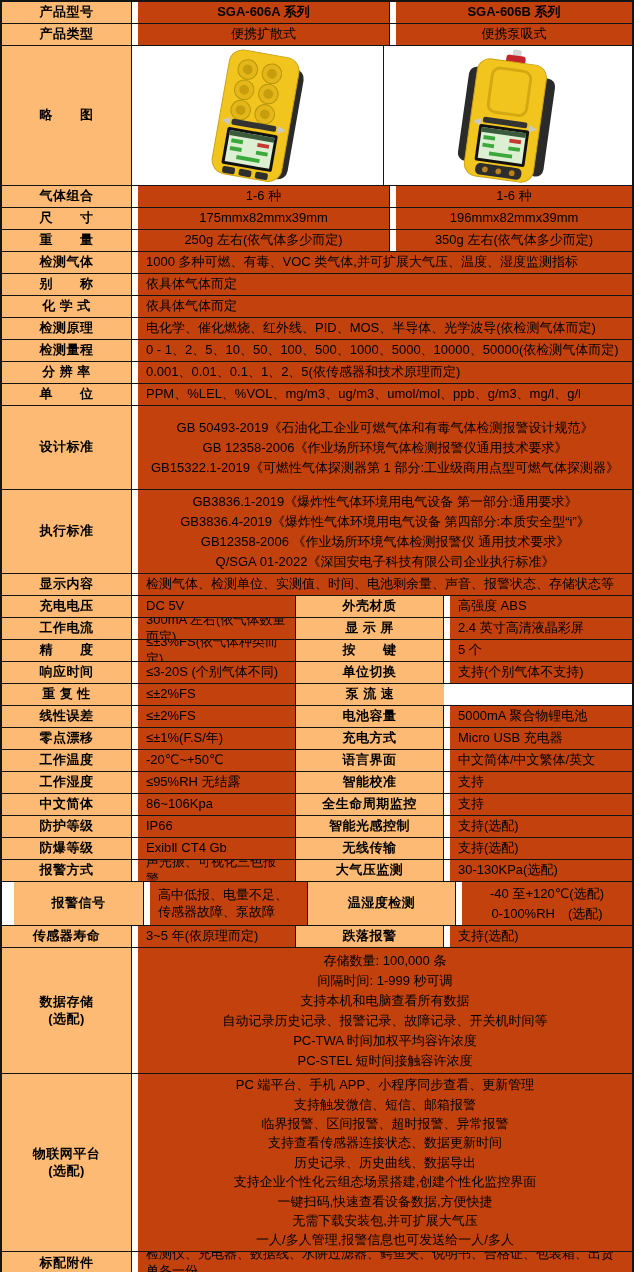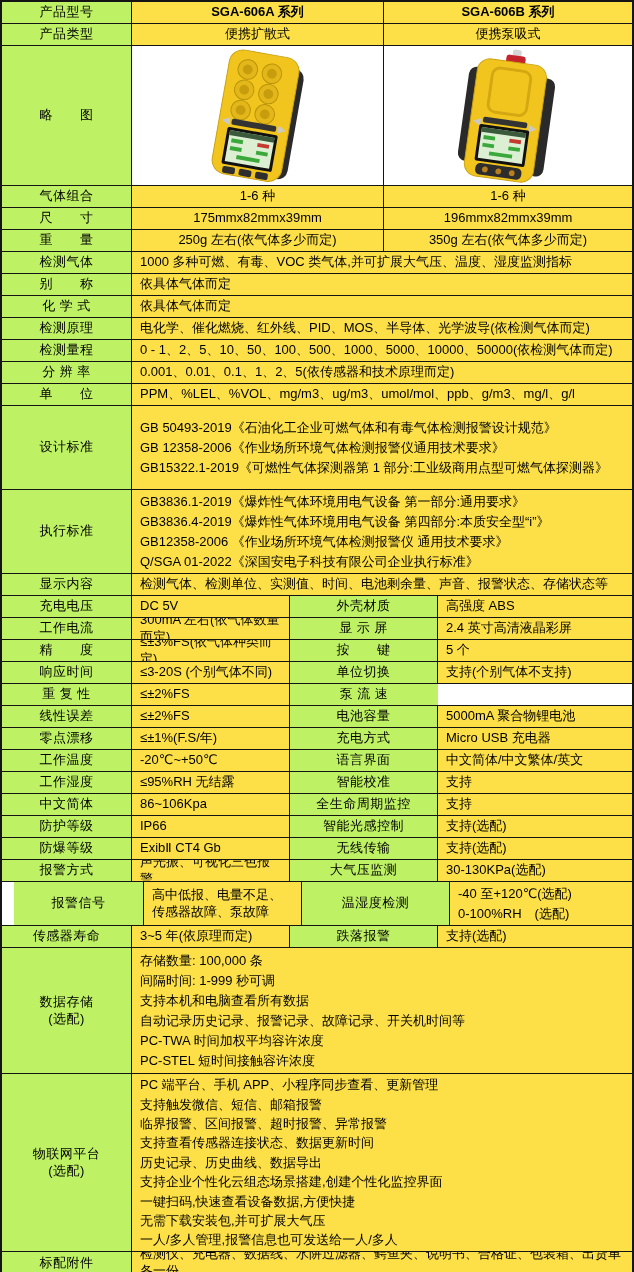--- a/index.html
+++ b/index.html
@@ -2,37 +2,37 @@
 <html><head>
 <meta charset="utf-8">
 <style>
   html,body{margin:0;padding:0;background:#ffffff;}
   body{font-family:"Liberation Sans","DejaVu Sans",sans-serif;color:#000;}
   .tbl{width:634px;box-sizing:border-box;border:2px solid #141414;}
   .row{display:flex;box-sizing:border-box;border-bottom:1px solid #141414;}
   .row:last-child{border-bottom:none;}
   .cell{box-sizing:border-box;border-right:1px solid #141414;display:flex;align-items:center;font-size:13px;line-height:1.3;overflow:hidden;}
   .cell:last-child{border-right:none;}
-  .lbl{background:#bef264;font-weight:normal;justify-content:center;text-align:center;flex-direction:column;letter-spacing:.5px;}
-  .val{background:#fde047;padding:0 8px;}
+  .lbl{background:#fdba74;font-weight:bold;justify-content:center;text-align:center;flex-direction:column;letter-spacing:.5px;}
+  .val{background:#c2410c;padding:0 8px;margin-left:6px;}
   .center{justify-content:center;padding:0 2px;text-align:center;}
   .bold{font-weight:bold;}
   .white{background:#ffffff;}
   .w130{width:130px;flex:none;}
   .w252{width:252px;flex:none;}
   .w175{width:158px;flex:none;}
   .w148{width:148px;flex:none;}
   .grow{flex:1;min-width:0;}
   .h22{height:22px;}
   .h140{height:140px;}
   .h84{height:84px;}
   .h44{height:44px;padding-left:12px;}
   .h126{height:126px;}
   .h178{height:178px;}
-  .multi{flex-direction:column;align-items:flex-start;justify-content:center;padding:2px 8px;}
+  .multi{flex-direction:column;align-items:center;justify-content:center;padding:2px 8px;}
   .multi div{line-height:20px;white-space:nowrap;}
   .multi.tight div{line-height:19.4px;}
   .wrap{flex-wrap:wrap;align-content:center;padding:2px 8px;}
 </style>
 </head>
 <body>
 
 <div class="tbl">
 
   <div class="row h22">

